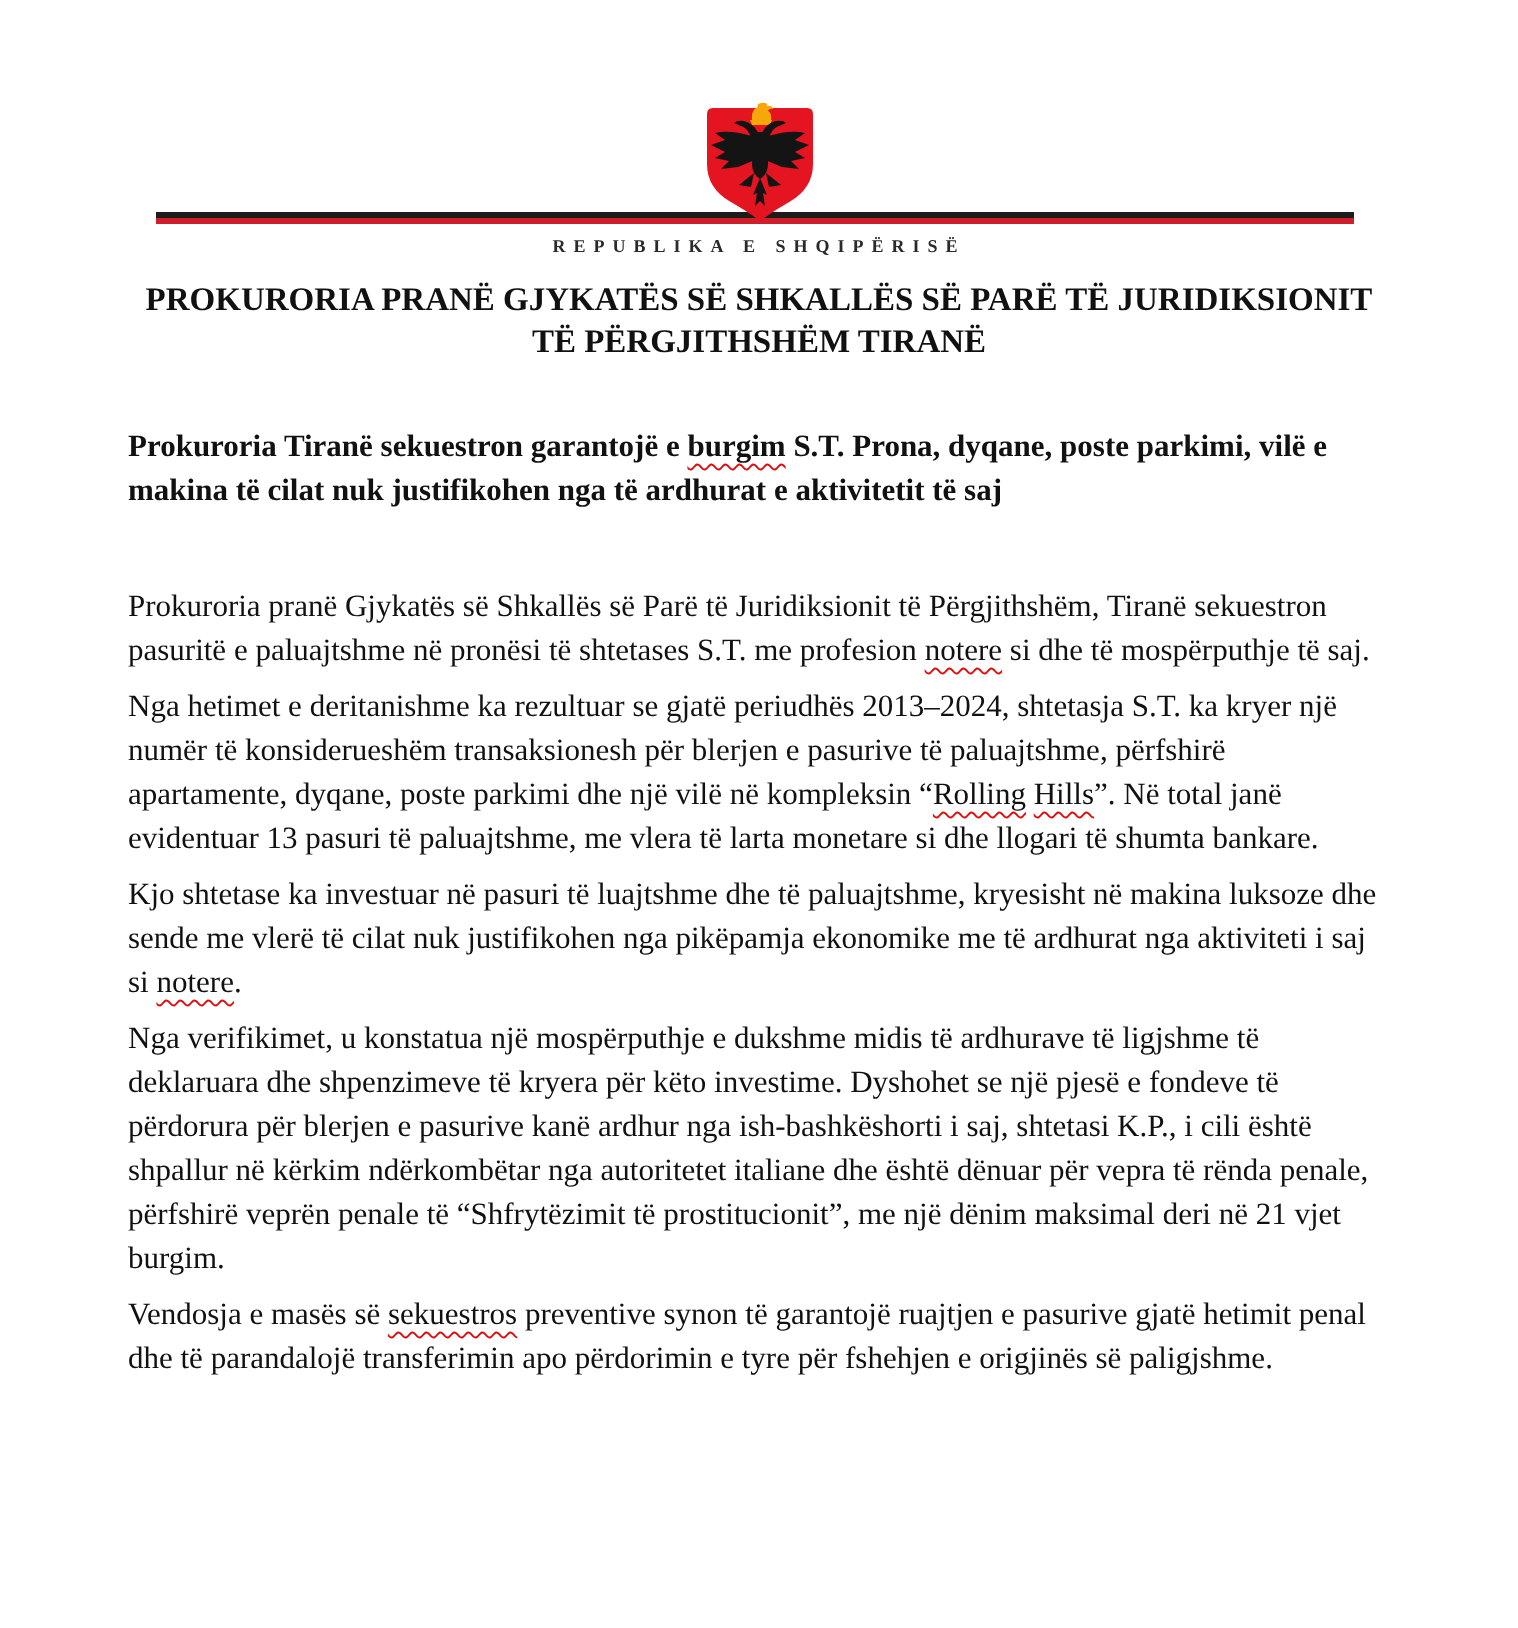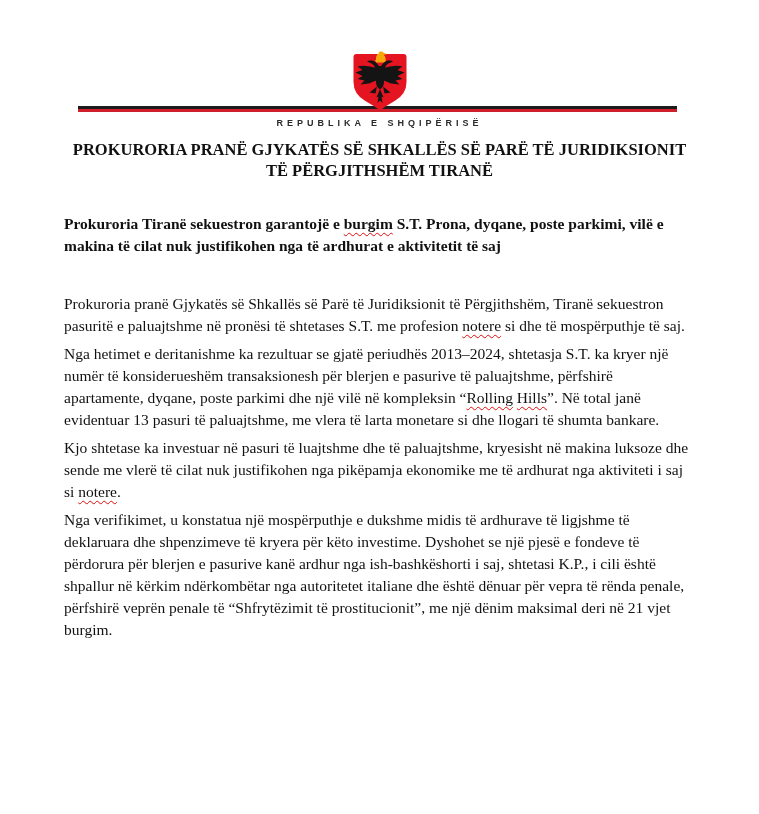--- a/index.html
+++ b/index.html
@@ -11,21 +11,21 @@
     overflow: hidden;
   }
   .header { position: relative; height: 133px; }
   .rules { position: absolute; left: 78px; top: 106px; width: 599px; z-index: 1; }
   .rule-black { height: 3px; background: #1c1c1c; }
   .rule-red { height: 3px; background: #ce1f2b; }
   .coat { position: absolute; left: 350px; top: 51px; width: 60px; height: 67px; z-index: 2; }
   .republic {
     position: absolute; left: 0; top: 118px; width: 100%;
     text-align: center; z-index: 3;
-    font-family: Liberation Sans, sans-serif;
+    font-family: Liberation Serif, serif;
     font-size: 9px; font-weight: bold; letter-spacing: 4px; color: #2a2a2a;
     white-space: nowrap;
   }
   .content { padding: 6px 64px 0 64px; }
   .title {
     font-size: 16.5px; line-height: 21px; font-weight: bold;
     text-align: center; color: #111;
   }
   .headline {
     font-size: 15.5px; line-height: 22px; font-weight: bold;
@@ -77,16 +77,17 @@
   </header>
 
   <main class="content">
     <h1 class="title">PROKURORIA PRANË GJYKATËS SË SHKALLËS SË PARË TË JURIDIKSIONIT TË PËRGJITHSHËM TIRANË</h1>
     <h2 class="headline"><span>Prokuroria Tiranë sekuestron garantojë e </span><span class="misspell">burgim</span><span> S.T. Prona, dyqane, poste parkimi, vilë e makina të cilat nuk justifikohen nga të ardhurat e aktivitetit të saj</span></h2>
     <div class="paras">
         <p><span>Prokuroria pranë Gjykatës së Shkallës së Parë të Juridiksionit të Përgjithshëm, Tiranë sekuestron pasuritë e paluajtshme në pronësi të shtetases S.T. me profesion </span><span class="misspell">notere</span><span> si dhe të mospërputhje të saj.</span></p>
         <p><span>Nga hetimet e deritanishme ka rezultuar se gjatë periudhës 2013–2024, shtetasja S.T. ka kryer një numër të konsiderueshëm transaksionesh për blerjen e pasurive të paluajtshme, përfshirë apartamente, dyqane, poste parkimi dhe një vilë në kompleksin “</span><span class="misspell">Rolling</span><span> </span><span class="misspell">Hills</span><span>”. Në total janë evidentuar 13 pasuri të paluajtshme, me vlera të larta monetare si dhe llogari të shumta bankare.</span></p>
         <p><span>Kjo shtetase ka investuar në pasuri të luajtshme dhe të paluajtshme, kryesisht në makina luksoze dhe sende me vlerë të cilat nuk justifikohen nga pikëpamja ekonomike me të ardhurat nga aktiviteti i saj si </span><span class="misspell">notere</span><span>.</span></p>
         <p><span>Nga verifikimet, u konstatua një mospërputhje e dukshme midis të ardhurave të ligjshme të deklaruara dhe shpenzimeve të kryera për këto investime. Dyshohet se një pjesë e fondeve të përdorura për blerjen e pasurive kanë ardhur nga ish-bashkëshorti i saj, shtetasi K.P., i cili është shpallur në kërkim ndërkombëtar nga autoritetet italiane dhe është dënuar për vepra të rënda penale, përfshirë veprën penale të “Shfrytëzimit të prostitucionit”, me një dënim maksimal deri në 21 vjet burgim.</span></p>
+        <p><span>Vendosja e masës së </span><span class="misspell">sekuestros</span><span> preventive synon të garantojë ruajtjen e pasurive gjatë hetimit penal dhe të parandalojë transferimin apo përdorimin e tyre për fshehjen e origjinës së paligjshme.</span></p>
       </div>
   </main>
 
 </div>
 
 </body></html>

